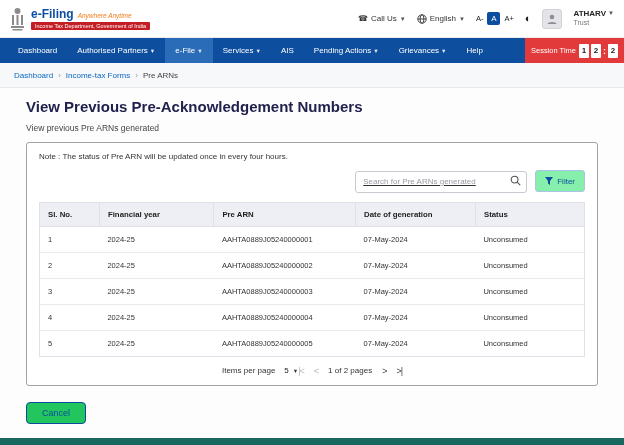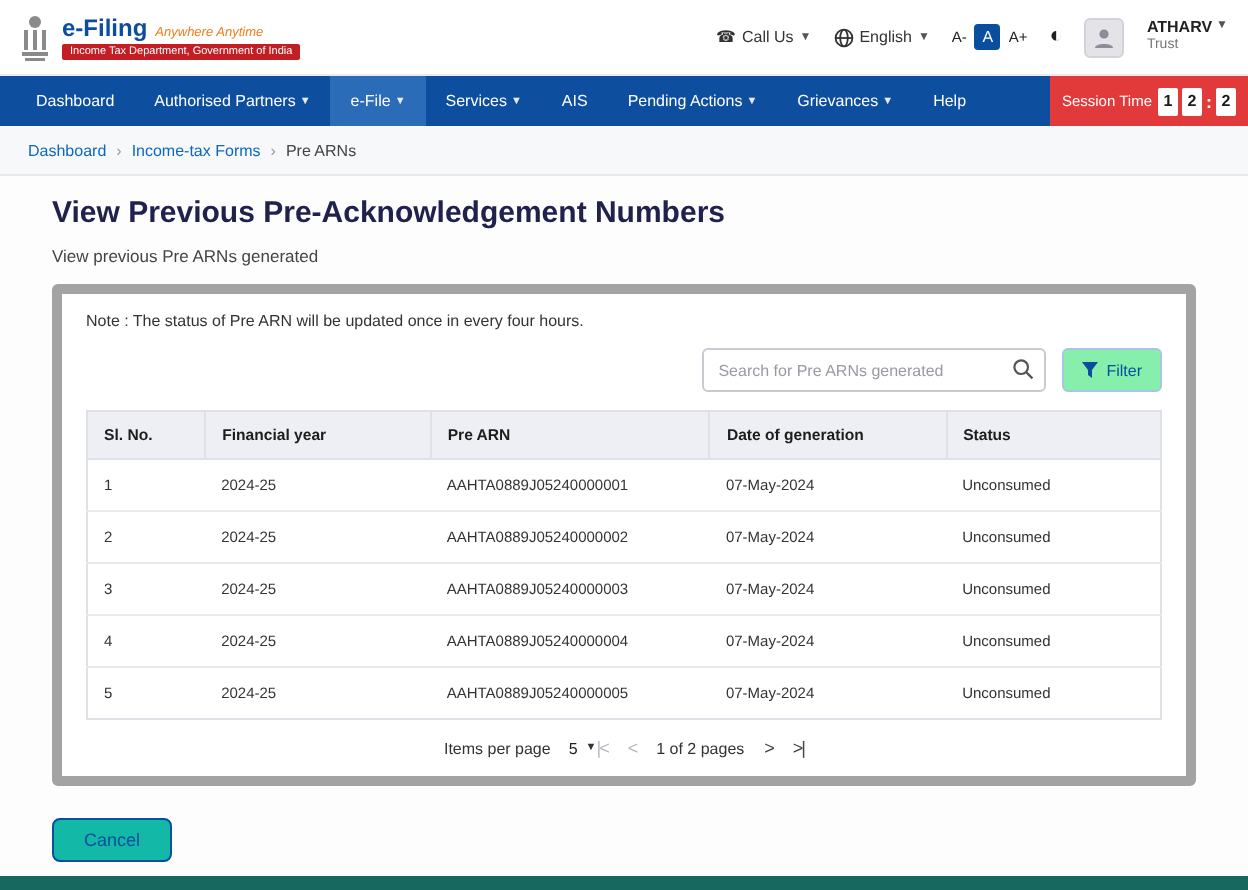--- a/index.html
+++ b/index.html
@@ -50,27 +50,27 @@
     background:#f7f8fa; border-bottom:1px solid #e8e8ee; font-size:8px; flex:0 0 auto; }
   .crumb-link { color:#0b67c2; cursor:pointer; }
   .crumb-sep { color:#999; }
   .crumb-current { color:#444; }
 
   
   .main { flex:1; background:#fdfdfe; padding:10px 26px 0 26px; overflow:hidden; }
   .page-title { font-size:15px; font-weight:bold; color:#21214d; margin-bottom:8px; }
   .page-subtitle { font-size:8.5px; color:#444; margin-bottom:9px; }
 
-  .card { background:#fff; border:5px solid #a3a3a3; border-radius:3px; padding:9px 12px 0 12px; }
+  .card { background:#fff; border:1px solid #a3a3a3; border-radius:3px; padding:9px 12px 0 12px; }
   .note { font-size:8px; color:#333; }
   .search-row { display:flex; justify-content:flex-end; align-items:center; gap:8px; margin:9px 0; }
   .search-box { position:relative; width:172px; }
   .search-box input { width:100%; height:22px; border:1px solid #c9c9d1; border-radius:3px;
     font-size:8px; padding:0 22px 0 7px; color:#333; outline:none;
-    font-family:"Liberation Sans", sans-serif; }
+    font-family:"Liberation Sans", sans-serif;text-decoration:underline; }
   .search-box input::placeholder { color:#9a9aa2; }
   .search-icon { position:absolute; right:6px; top:5px; width:11px; height:11px; color:#555; }
   .filter-btn { height:22px; display:flex; align-items:center; gap:4px; padding:0 9px;
     background:#86efac; border:1px solid #a9c4e4; border-radius:3px; color:#0b4d9e;
     font-size:8px; cursor:pointer; font-family:"Liberation Sans", sans-serif; }
   .filter-icon { width:8px; height:8px; }
 
   table { width:100%; border-collapse:collapse; border:1px solid #e0e0e8; }
   thead th { background:#edeff4; font-size:7.8px; font-weight:bold; color:#1d1d1d;
     text-align:left; padding:7px 8px; border:1px solid #e0e0e8; }
@@ -80,21 +80,21 @@
 
   .pagination { display:flex; align-items:center; justify-content:center; padding:9px 4px; }
   .ipp { display:flex; align-items:center; gap:9px; font-size:8px; color:#333; }
   .ipp-select { display:flex; align-items:center; gap:4px; cursor:pointer; font-size:8px; color:#222; }
   .ipp-caret { font-size:5.5px; color:#333; }
   .pager { display:flex; align-items:center; gap:10px; font-size:9px; }
   .pg-btn { cursor:pointer; color:#444; letter-spacing:-1px; }
   .pg-btn.disabled { color:#b8b8c0; }
   .pg-info { font-size:8px; color:#333; letter-spacing:0; }
 
-  .cancel-btn { margin:16px 0 0 0; padding:5px 15px; background:#14b8a6; color:#0b4d9e;
+  .cancel-btn { margin:16px 0 0 0; padding:5px 15px; background:#22c55e; color:#0b4d9e;
     border:1px solid #0b4d9e; border-radius:4px; font-size:9px; cursor:pointer;
     font-family:"Liberation Sans", sans-serif; }
 
   .footer-strip { height:7px; background:#17695f; flex:0 0 auto; margin-top:auto; }
 </style>
 </head>
 <body>
 
 <div class="app">
 

